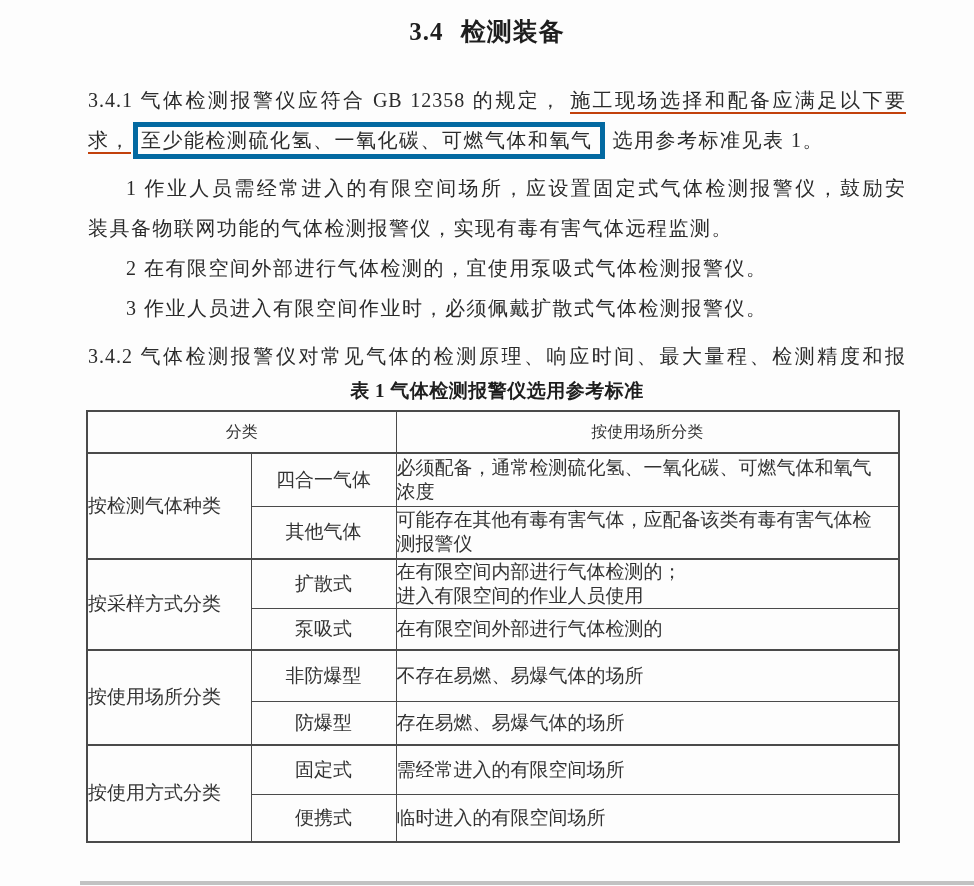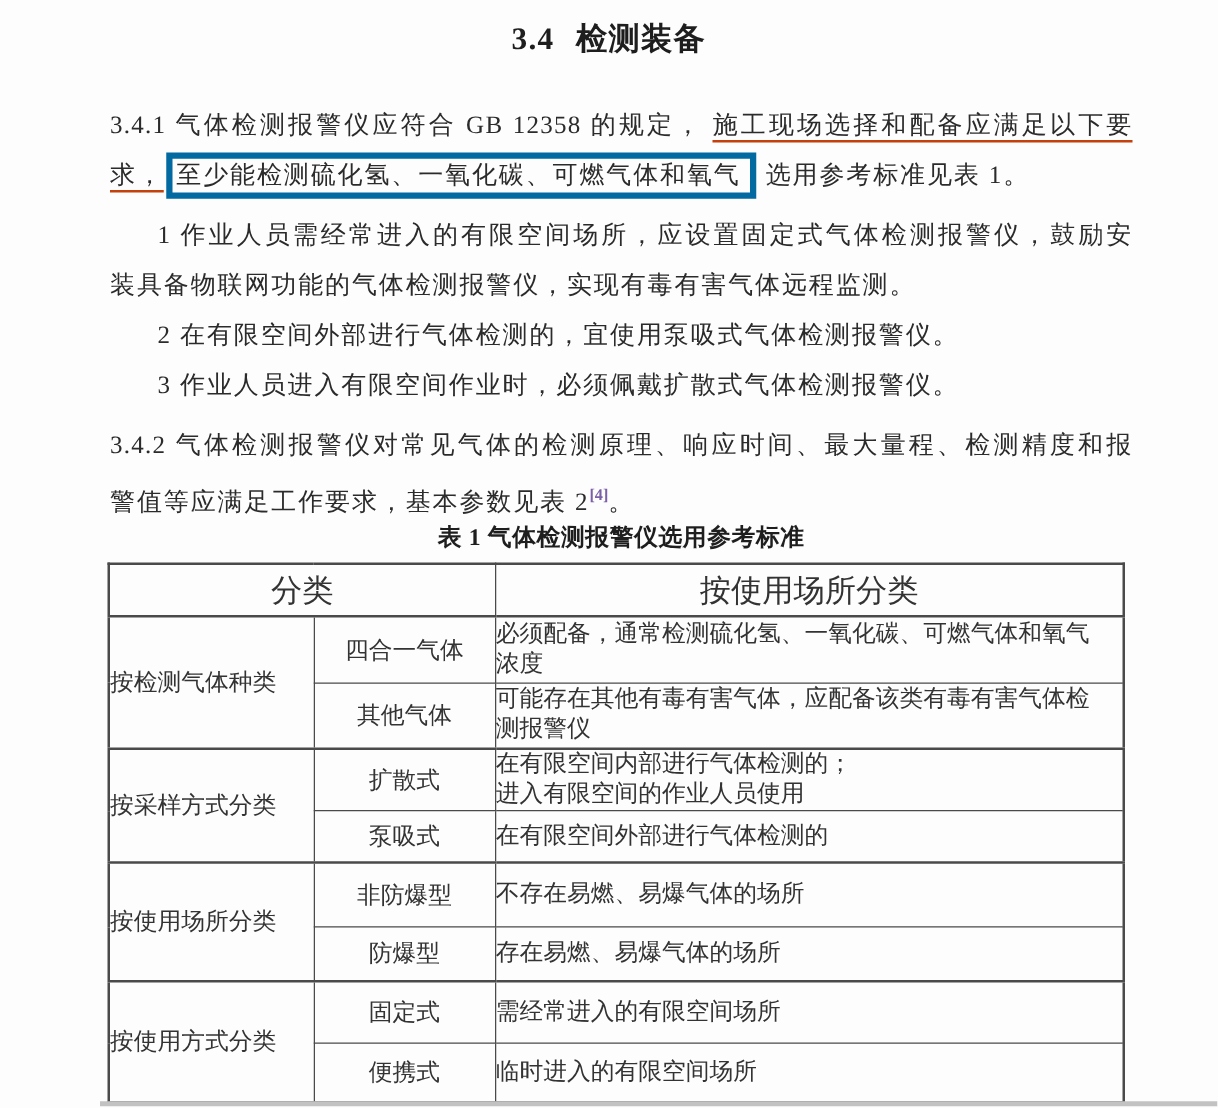--- a/index.html
+++ b/index.html
@@ -71,21 +71,21 @@
     color: #333;
     letter-spacing: 0;
   }
   table.t1 td {
     border: 1px solid #4a4a4a;
     padding: 0;
     vertical-align: middle;
   }
   table.t1 { border: 2px solid #4a4a4a; }
   tr.gstart td { border-top: 2px solid #4a4a4a; }
-  td.hdr { text-align: center; font-size: 25px; }
+  td.hdr { text-align: center; font-size: 16px; }
   td.grp { }
   td.sub { text-align: center; }
   td.desc { text-align: left; padding: 3px 6px 3px 9px; }
   td.desc .dline { line-height: 24px; }
   .bottom-bar {
     position: absolute;
     left: 80px; right: 0; bottom: 1px;
     height: 4px;
     background: #c2c2c2;
   }
@@ -106,21 +106,20 @@
 
     <div class="items">
       <div class="bline just indent">1 作业人员需经常进入的有限空间场所，应设置固定式气体检测报警仪，鼓励安</div>
       <div class="bline">装具备物联网功能的气体检测报警仪，实现有毒有害气体远程监测。</div>
       <div class="bline indent">2 在有限空间外部进行气体检测的，宜使用泵吸式气体检测报警仪。</div>
       <div class="bline indent">3 作业人员进入有限空间作业时，必须佩戴扩散式气体检测报警仪。</div>
     </div>
 
     <div class="p342">
       <div class="bline just">3.4.2 气体检测报警仪对常见气体的检测原理、响应时间、最大量程、检测精度和报</div>
-      <div class="bline"><span>警值等应满足工作要求，基本参数见表 2</span><span class="supref">[4]</span><span>。</span></div>
     </div>
 
     <div class="tbl-caption">表 1  气体检测报警仪选用参考标准</div>
 
     <table class="t1">
       <colgroup>
         <col style="width:164px">
         <col style="width:145px">
         <col style="width:503px">
       </colgroup>

